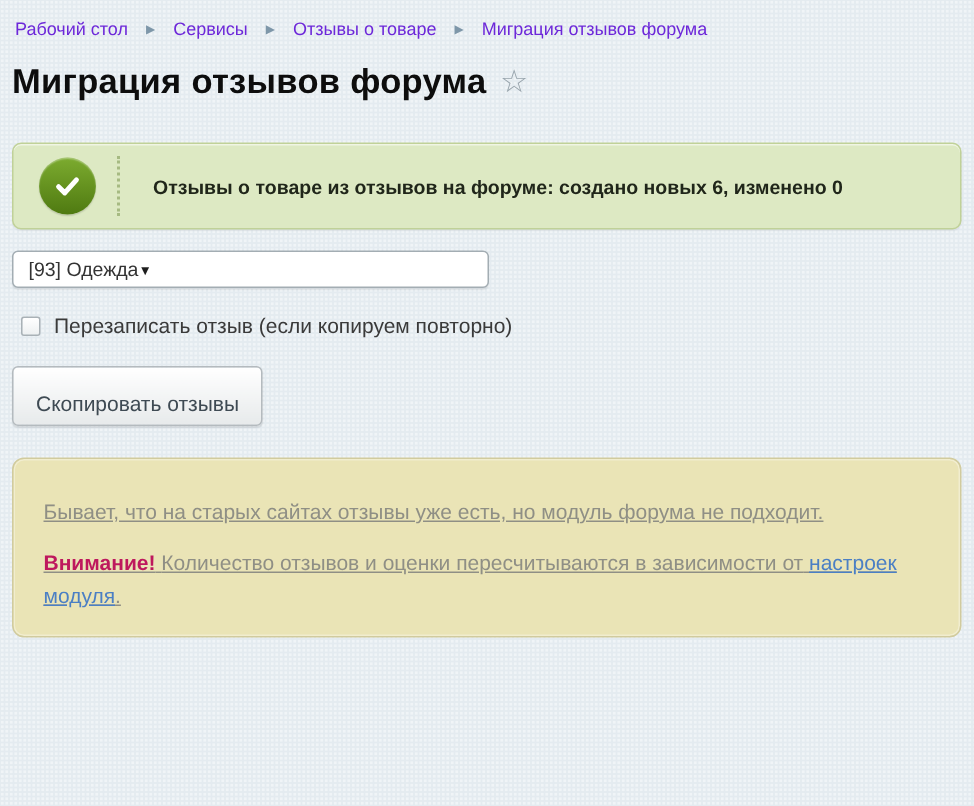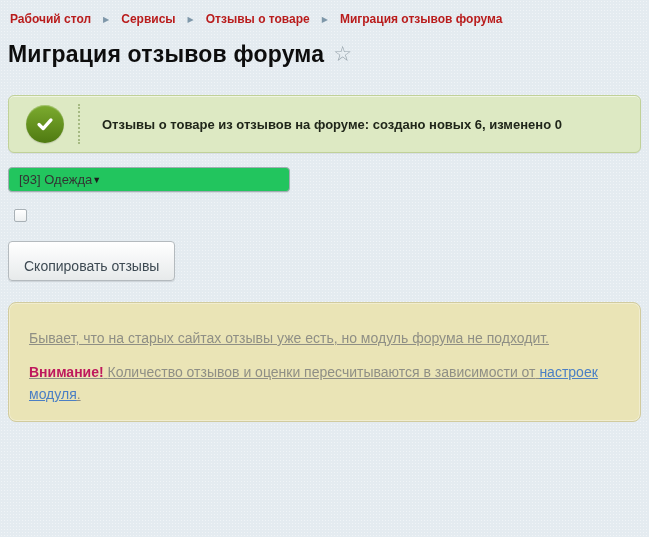--- a/index.html
+++ b/index.html
@@ -12,24 +12,23 @@
     background-size: 3px 3px;
     overflow: hidden;
   }
   .breadcrumb {
     padding: 12px 10px 0 10px;
     font-size: 12px;
     color: #44657f;
     white-space: nowrap;
   }
   .breadcrumb a {
-    color: #b91c1c;
+    color: #6d28d9;
     text-decoration: none;
     cursor: pointer;
-    font-weight: bold;
   }
   .crumb-sep {
     display: inline-block;
     font-size: 8px;
     color: #7e97a9;
     margin: 0 12px;
     vertical-align: 1px;
   }
   h1.page-title {
     margin: 15px 8px 0 8px;
@@ -73,22 +72,22 @@
     border-left: 2px dotted #a6ba82;
   }
   .success-text {
     padding: 10px 20px 10px 22px;
     font-size: 13px;
     font-weight: bold;
     color: #20261a;
   }
   .select-box {
     margin: 14px 8px 0 8px;
-    width: 282px; height: 25px;
-    background: #22c55e;
+    width: 318px; height: 25px;
+    background: #ffffff;
     border: 1px solid #a3adb3;
     border-radius: 4px;
     box-shadow: 0 1px 1px rgba(0,0,0,0.08);
     display: flex; align-items: center; 
     padding: 0 9px 0 10px;
     font-size: 13px;
     color: #333333;
     cursor: pointer;
   }
   .select-arrow { font-size: 9px; color: #1d1d1d; }
@@ -158,20 +157,21 @@
   <div class="success-text">Отзывы о товаре из отзывов на форуме: создано новых 6, изменено 0</div>
 </div>
 
 <div class="select-box">
   <span>[93] Одежда</span>
   <span class="select-arrow">▼</span>
 </div>
 
 <label class="checkbox-row">
   <input type="checkbox" class="checkbox" style="">
+  <span>Перезаписать отзыв (если копируем повторно)</span>
 </label>
 
 <button class="copy-btn">Скопировать отзывы</button>
 
 <div class="info-box">
   <p>Бывает, что на старых сайтах отзывы уже есть, но модуль форума не подходит.</p>
   <p><span class="warning-label">Внимание!</span> <span>Количество отзывов и оценки пересчитываются в зависимости от</span> <a class="module-link">настроек модуля</a><span>.</span></p>
 </div>
 
 

